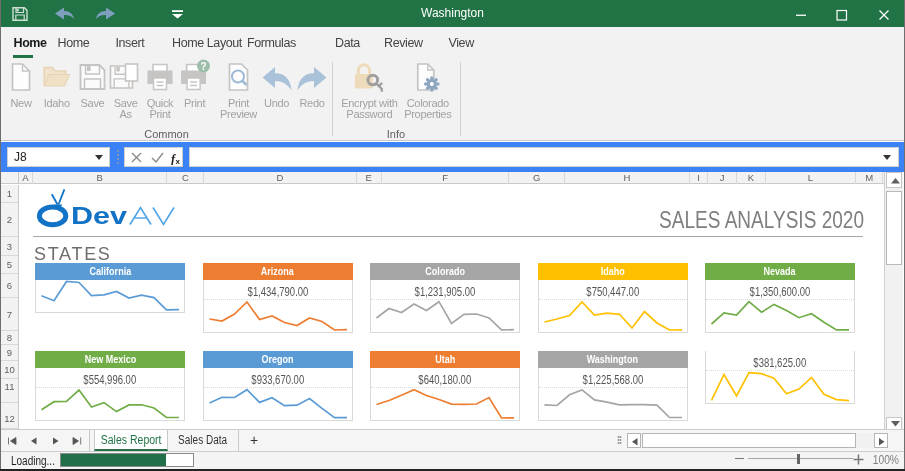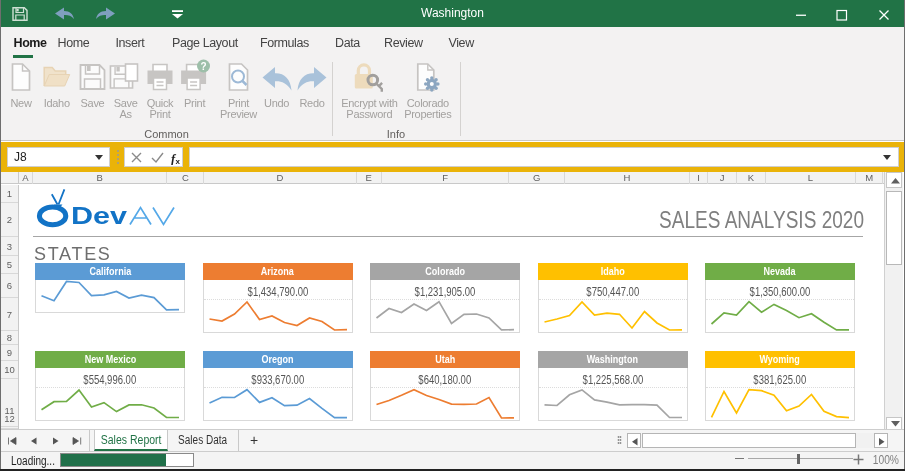--- a/index.html
+++ b/index.html
@@ -11,21 +11,21 @@
 #title { position:absolute; left:0; top:0; width:905px; height:27px; line-height:27px; text-align:center; color:#fff; font-size:12px; }
 
 #menubar { position:absolute; left:1px; top:27px; width:903px; height:31px; background:#f3f2f2; }
 .menuitem { position:absolute; top:0; height:31px; line-height:33px; font-size:12.5px; letter-spacing:-0.4px; color:#444; }
 
 #ribbon { position:absolute; left:1px; top:58px; width:903px; height:83px; background:#f3f2f2; border-bottom:1px solid #c9c7c5; }
 .rlabel { position:absolute; font-size:11px; letter-spacing:-0.3px; color:#a3a19f; text-align:center; line-height:11.5px; white-space:pre; }
 .rgroup { position:absolute; top:70px; font-size:11px; color:#605e5c; text-align:center; }
 .rsep { position:absolute; top:4px; width:1px; height:74px; background:#d4d2d0; }
 
-#fbar { position:absolute; left:1px; top:142px; width:903px; height:30px; background:#eab308; }
+#fbar { position:absolute; left:1px; top:142px; width:903px; height:30px; background:#3b82f6; }
 .fbox { position:absolute; top:5px; height:20px; background:#fff; border:1px solid #cfcfcf; }
 
 #grid { position:absolute; left:1px; top:172px; width:903px; height:257px; background:#fff; }
 #colhdr { position:absolute; left:0; top:0; width:883px; height:11.5px; background:#f2f2f2; border-bottom:1px solid #c9c9c9; }
 .ch { position:absolute; top:0; height:11.5px; font-size:9.5px; color:#606060; text-align:center; line-height:12.5px; border-right:1px solid #d8d8d8; }
 #rowhdr { position:absolute; left:0; top:12.5px; width:18px; height:244.5px; background:#f2f2f2; border-right:1px solid #c9c9c9; }
 .rh { position:absolute; left:0; width:17px; font-size:9.5px; color:#5f5f5f; text-align:center; border-bottom:1px solid #d8d8d8; }
 
 #vscroll { position:absolute; left:882.5px; top:0; width:19px; height:257px; background:#f1f1f1; border-left:1px solid #d0d0d0; }
 
@@ -65,22 +65,22 @@
   <path d="M172 14 L183 14 L177.5 18.5 Z" fill="#fff"></path>
 
   <rect x="796" y="14.6" width="10" height="1.3" fill="#fff"></rect>
   <rect x="837" y="10.5" width="9.5" height="9.5" fill="none" stroke="#fff" stroke-width="1.2"></rect>
   <path d="M879.5 10.5 L888.5 19.5 M888.5 10.5 L879.5 19.5" stroke="#fff" stroke-width="1.3"></path>
 </svg>
 <div id="menubar">
   <span class="menuitem" style="left:12.5px;color:#1a1a1a;font-weight:bold">Home</span>
   <span class="menuitem" style="left:56.5px">Home</span>
   <span class="menuitem" style="left:114.5px">Insert</span>
-  <span class="menuitem" style="left:171px">Page Layout</span>
-  <span class="menuitem" style="left:259px">Formulas</span>
+  <span class="menuitem" style="left:171px">Home Layout</span>
+  <span class="menuitem" style="left:246px">Formulas</span>
   <span class="menuitem" style="left:334px">Data</span>
   <span class="menuitem" style="left:383px">Review</span>
   <span class="menuitem" style="left:447.5px">View</span>
   <div style="position:absolute;left:12px;top:27.5px;width:20px;height:3px;background:#217346"></div>
 </div>
 <div id="ribbon">
 <svg class="abs" style="left:0;top:0" width="903" height="82">
 <defs>
  <g id="floppy">
   <path d="M-12 -12 H7 L12 -7 V12 H-12 Z" fill="#fbfbfb" stroke="#c6c4c2" stroke-width="1.8"></path>
@@ -221,21 +221,21 @@
   <div id="rowhdr">
     <div class="rh" style="top:0;height:18.2px;line-height:18px">1</div>
     <div class="rh" style="top:18.2px;height:34.2px;line-height:34px">2</div>
     <div class="rh" style="top:52.4px;height:19.3px;line-height:19px">3</div>
     <div class="rh" style="top:71.7px;height:17.8px;line-height:17.5px">5</div>
     <div class="rh" style="top:89.5px;height:23.8px;line-height:23.5px">6</div>
     <div class="rh" style="top:113.3px;height:33.4px;line-height:33px">7</div>
     <div class="rh" style="top:146.7px;height:13.4px;line-height:13px">8</div>
     <div class="rh" style="top:160.1px;height:16.3px;line-height:16px">9</div>
     <div class="rh" style="top:176.4px;height:17.9px;line-height:17.5px">10</div>
-    <div class="rh" style="top:210px;height:32.7px;line-height:32.5px">11</div>
+    <div class="rh" style="top:186px;height:32.7px;line-height:32.5px">11</div>
     <div class="rh" style="top:227px;height:17.8px;line-height:14px">12</div>
   </div>
   <div id="vscroll">
     <div style="position:absolute;left:1.5px;top:0;width:16px;height:15.5px;background:#fff;border:1px solid #c6c6c6">
       <svg style="position:absolute;left:3.5px;top:4.5px" width="9" height="6">
           <path d="M4.5 0 L9 5.5 L0 5.5 Z" fill="#606060"></path>
         </svg>
     </div>
     <div style="position:absolute;left:1.5px;top:18.5px;width:16px;height:74px;background:#fff;border:1px solid #b8b8b8"></div>
     <div style="position:absolute;left:1.5px;top:244.5px;width:16px;height:13px;background:#fff;border:1px solid #c6c6c6">
@@ -332,21 +332,20 @@
 <div class="card" style="left:537.5px;top:351px">
  <div class="cardhead" style="background:#a5a5a5"><span>Washington</span></div>
  <div class="cardbody">
   <div class="amount"><span>$1,225,568.00</span></div>
   <svg width="148" height="31.5" style="display:block">
           <polyline points="5.5,16.9 18,17.5 30.5,6.8 43,1.9 55.5,11.9 68,14.1 80.5,16.9 93,16.6 105.5,16.7 118,17.1 130.5,29.5 143,29.5" stroke="#a5a5a5" stroke-width="1.7" fill="none"></polyline>
         </svg>
  </div>
 </div>
 <div class="card" style="left:705px;top:351px">
- <div class="cardhead" style="background:#ffc000"><span>Wyoming</span></div>
  <div class="cardbody">
   <div class="amount"><span>$381,625.00</span></div>
   <svg width="148" height="31.5" style="display:block">
           <polyline points="5.5,29.4 18,3.5 30.5,25 43,1.7 55.5,2.6 68,7.1 80.5,22.8 93,18.1 105.5,6.4 118,23.2 130.5,28.6 143,29.7" stroke="#ffc000" stroke-width="1.7" fill="none"></polyline>
         </svg>
  </div>
 </div>
 </div>
 <div id="tabbar">
   <svg class="abs" style="left:7px;top:6.5px" width="78" height="8">

